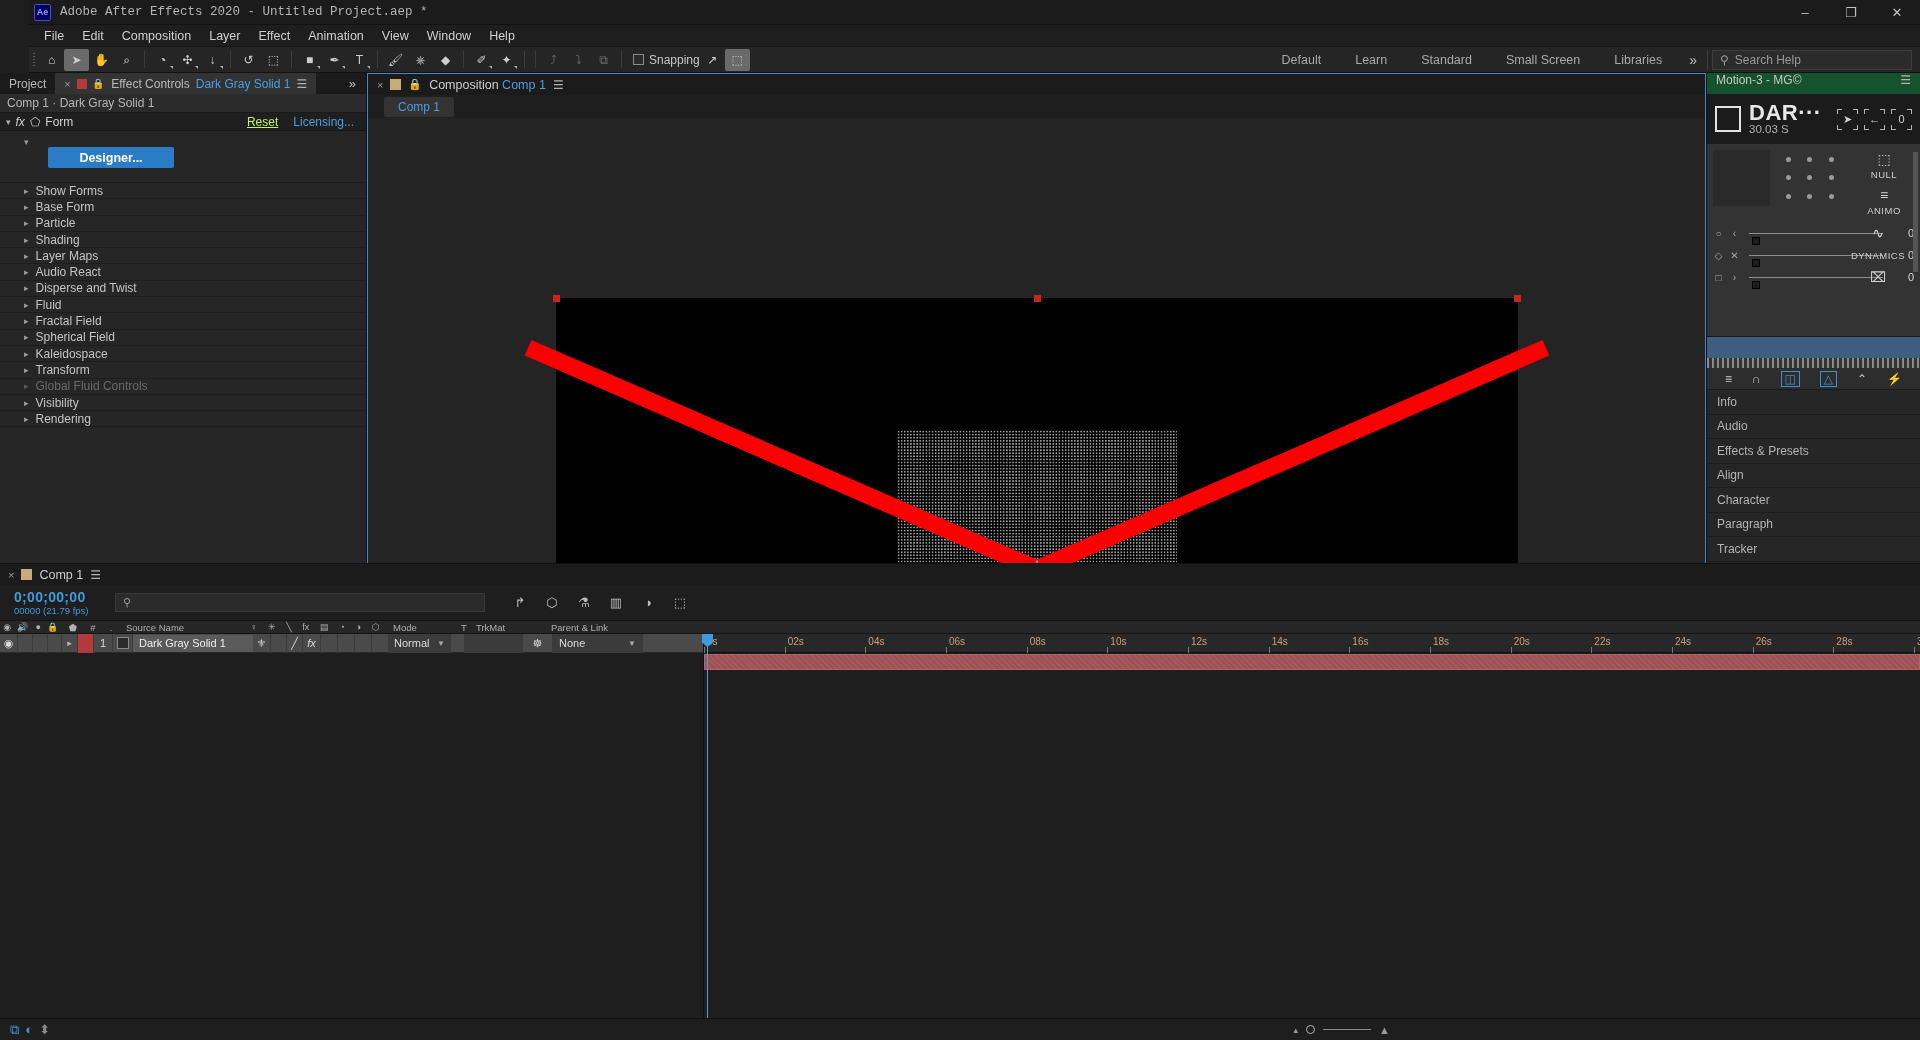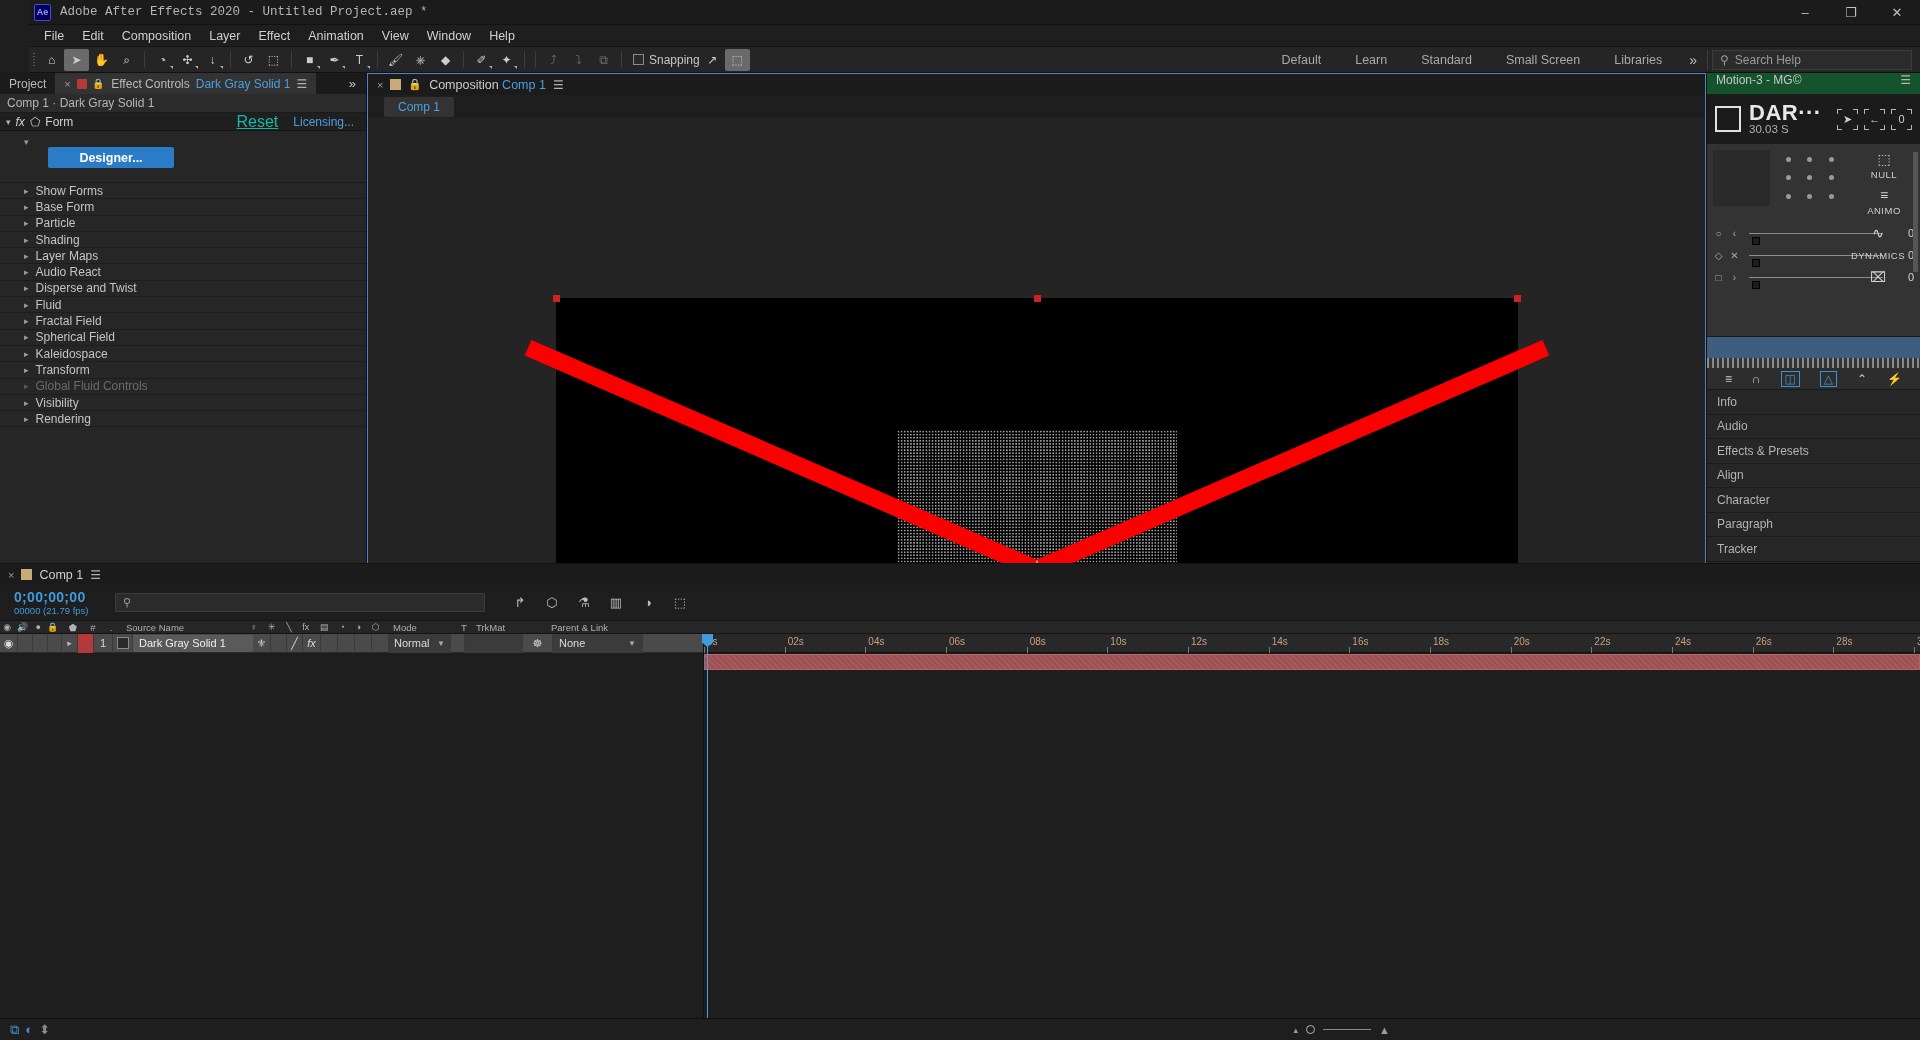--- a/index.html
+++ b/index.html
@@ -70,21 +70,21 @@
   .left { width:367px; background:#262626; display:flex; flex-direction:column;
           border-right:1px solid #111; }
   .left-tabbar { height:21px; background:#1b1b1b; display:flex; align-items:center; }
   .ec-crumb { height:19px; background:#2b2b2b; display:flex; align-items:center;
               padding-left:7px; font-size:12px; color:#b6b6b6; border-bottom:1px solid #1a1a1a;}
   .ec-head { height:18px; background:#1f1f1f; display:flex; align-items:center;
              padding-left:6px; gap:5px; border-bottom:1px solid #151515; }
   .ec-head .arr { color:#b0b0b0; font-size:9px; }
   .ec-head .fx { font-style:italic; font-size:12px; color:#d0d0d0; }
   .ec-head .nm { font-size:12px; color:#d2d2d2;text-align:right; }
-  .ec-head .rst { margin-left:auto; color:#14b8a6; font-size:16px; padding-right:10px;text-decoration:underline; }
+  .ec-head .rst { margin-left:auto; color:#bef264; font-size:12px; padding-right:10px;text-decoration:underline; }
   .ec-head .lic { color:#4a9fe0; font-size:12px; padding-right:12px; }
   .brandzone { background:#262626; padding:6px 0 0 0; }
   .brand-arr { padding-left:24px; color:#9a9a9a; font-size:9px; }
   .brand-txt { text-align:left; padding:8px 0 10px 48px; font-size:13px; font-weight:bold;
                letter-spacing:.6px; color:#7b7b7b; }
   .designer-btn { margin:0 0 14px 48px; width:126px; height:21px; background:#2a7cc7;
                   color:#fff; font-size:12.5px; font-weight:bold;
                   display:flex; align-items:center; justify-content:center; border-radius:2px; }
   .grp-list { border-top:1px solid #1a1a1a; }
   .grp { height:16.3px; display:flex; align-items:center; gap:7px; padding-left:24px;

